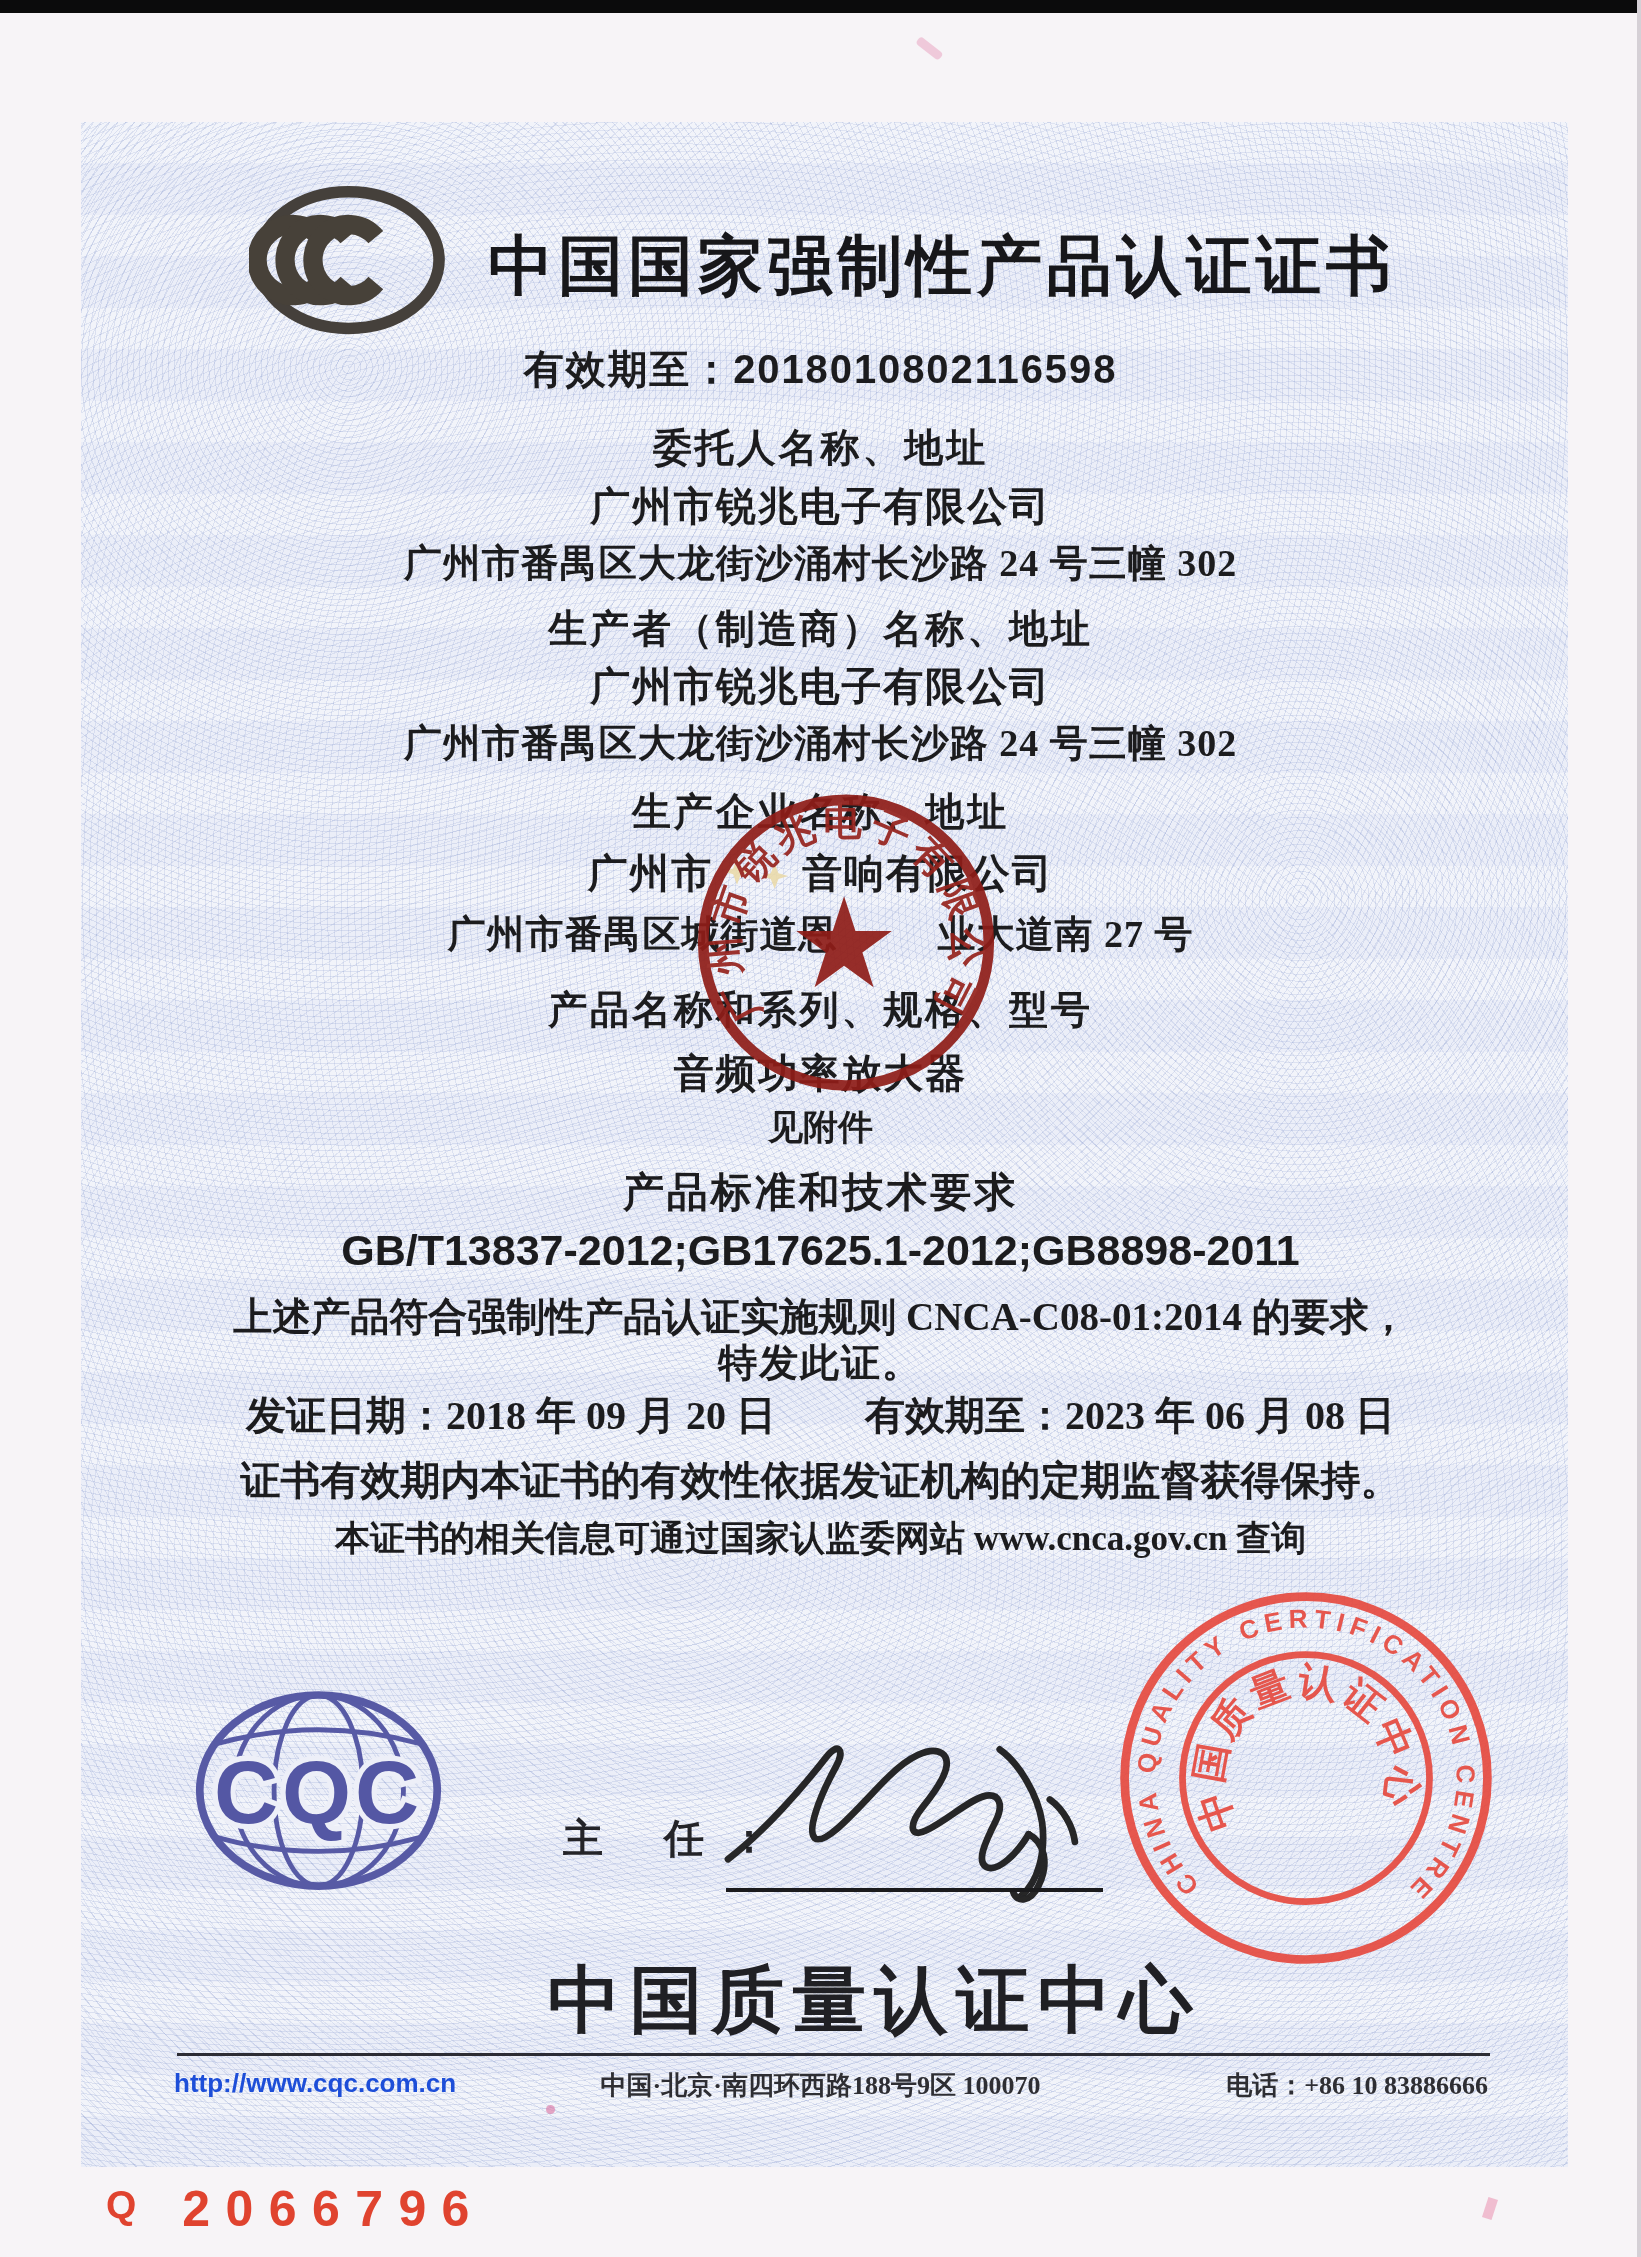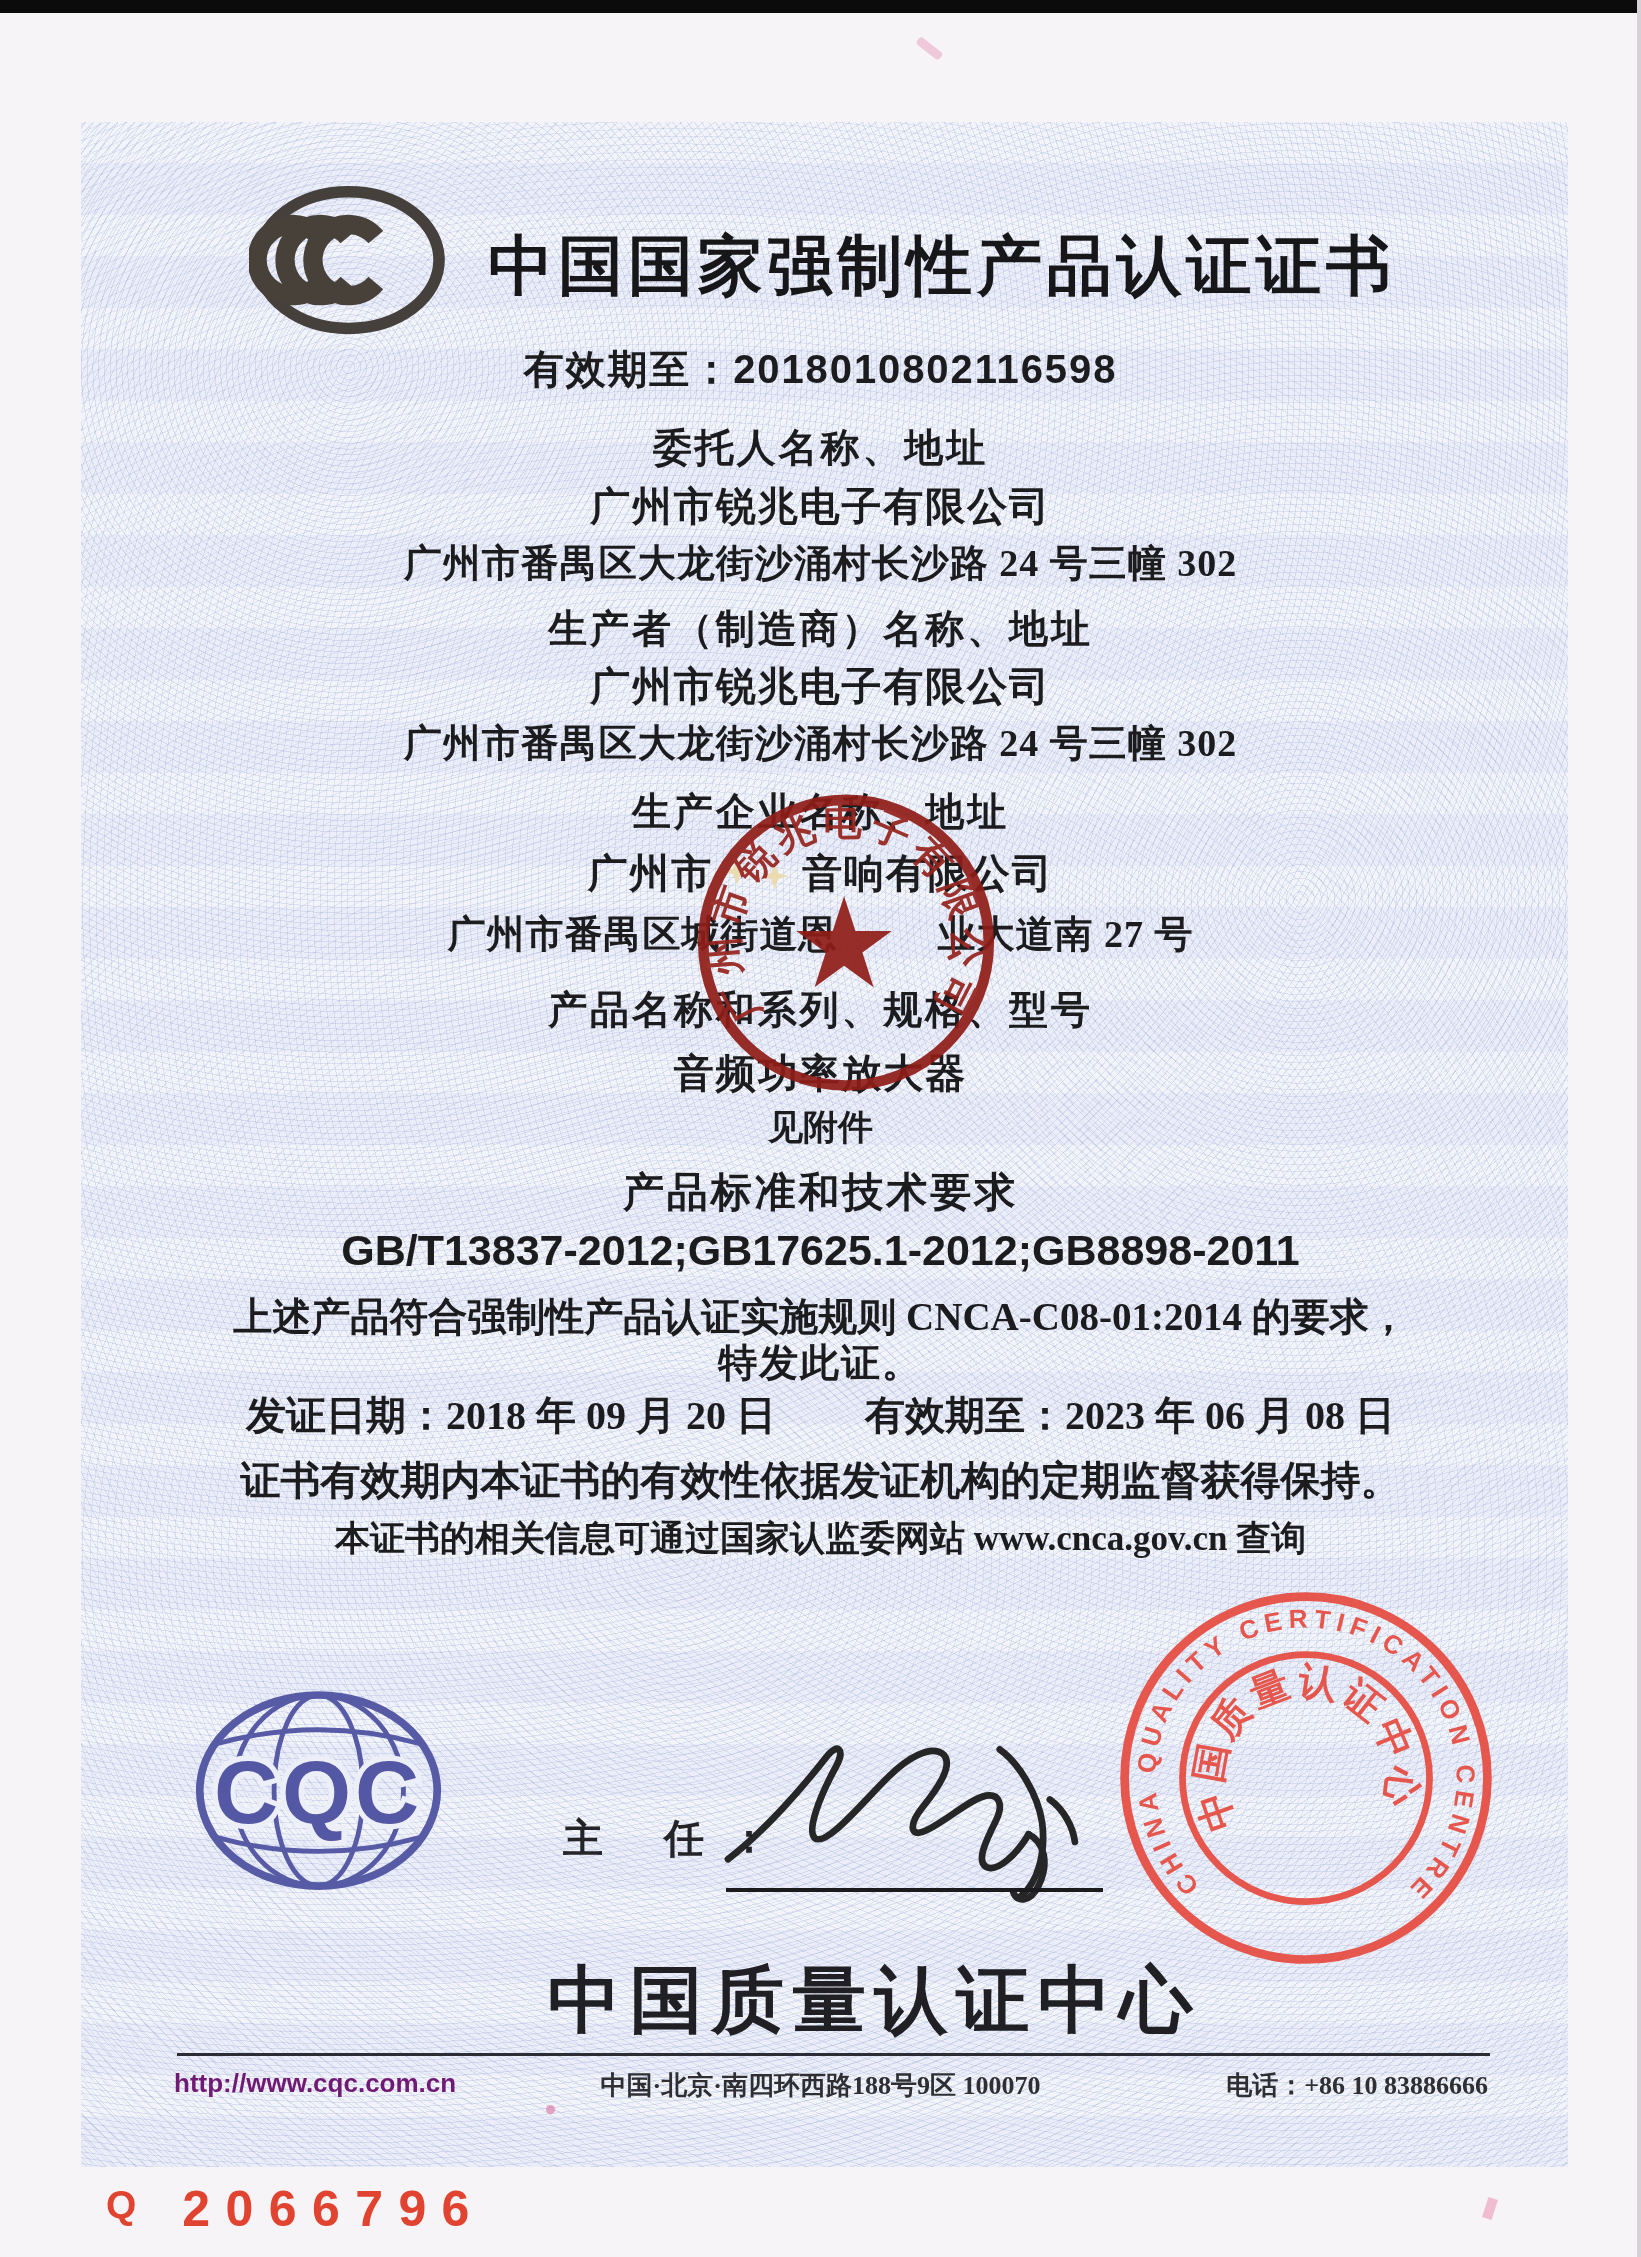--- a/index.html
+++ b/index.html
@@ -27,21 +27,21 @@
   .t-stdlabel{top:1165px;font-size:41px;font-weight:700;letter-spacing:2.9px;text-align:center;}
   .t-stdvalue{top:1226px;font-size:43px;font-weight:700;letter-spacing:0px;}
   .t-stmt1{top:1290px;font-size:39px;font-weight:700;}
   .t-stmt2{top:1336px;font-size:39px;font-weight:700;letter-spacing:1.9px;}
   .t-dates{top:1388px;font-size:40px;font-weight:700;}
   .d-gap{display:inline-block;width:89px;}
   .t-maintain{top:1453px;font-size:40px;font-weight:700;}
   .t-query{top:1515px;font-size:35px;font-weight:600;}
   .t-issuer{top:1952px;font-size:73px;font-weight:900;letter-spacing:8.7px;padding-left:108px;box-sizing:border-box;color:#202024;}
   .rule{position:absolute;left:177px;top:2053px;width:1313px;height:2.9px;background:#2c2c34;z-index:2;}
-  .footer-url{position:absolute;left:174px;top:2068px;font-size:26px;font-weight:700;z-index:2;color:#701a75;}
+  .footer-url{position:absolute;left:174px;top:2068px;font-size:26px;font-weight:700;z-index:2;color:#1d4ed8;}
   .footer-addr{position:absolute;left:0;width:1641px;text-align:center;top:2068px;font-size:26px;font-weight:600;z-index:2;color:#2e2e33;}
   .footer-phone{position:absolute;right:153px;top:2068px;font-size:26px;font-weight:600;z-index:2;color:#2e2e33;}
   .duty{position:absolute;left:563px;top:1811px;font-size:40px;font-weight:700;letter-spacing:25px;z-index:2;color:#242428;}
   .sig-underline{position:absolute;left:726px;top:1888px;width:377px;height:3.9px;background:#1b1b1d;z-index:2;}
   .serial{position:absolute;left:106px;top:2180px;z-index:2;color:#e0432f;font-family:"Liberation Sans",sans-serif;}
   .serial .q{font-size:39px;font-weight:600;vertical-align:7.7px;margin-right:46px;}
   .serial .num{font-size:50px;font-weight:600;letter-spacing:15.4px;}
   .svg-abs{position:absolute;z-index:3;}
   .speck1{position:absolute;left:915px;top:44px;width:29px;height:8.7px;background:#e9a6c2;opacity:.55;transform:rotate(38deg);border-radius:3.9px;z-index:2;}
   .speck2{position:absolute;left:546px;top:2105px;width:8.7px;height:8.7px;background:#d86fa0;opacity:.6;border-radius:50%;z-index:2;}

